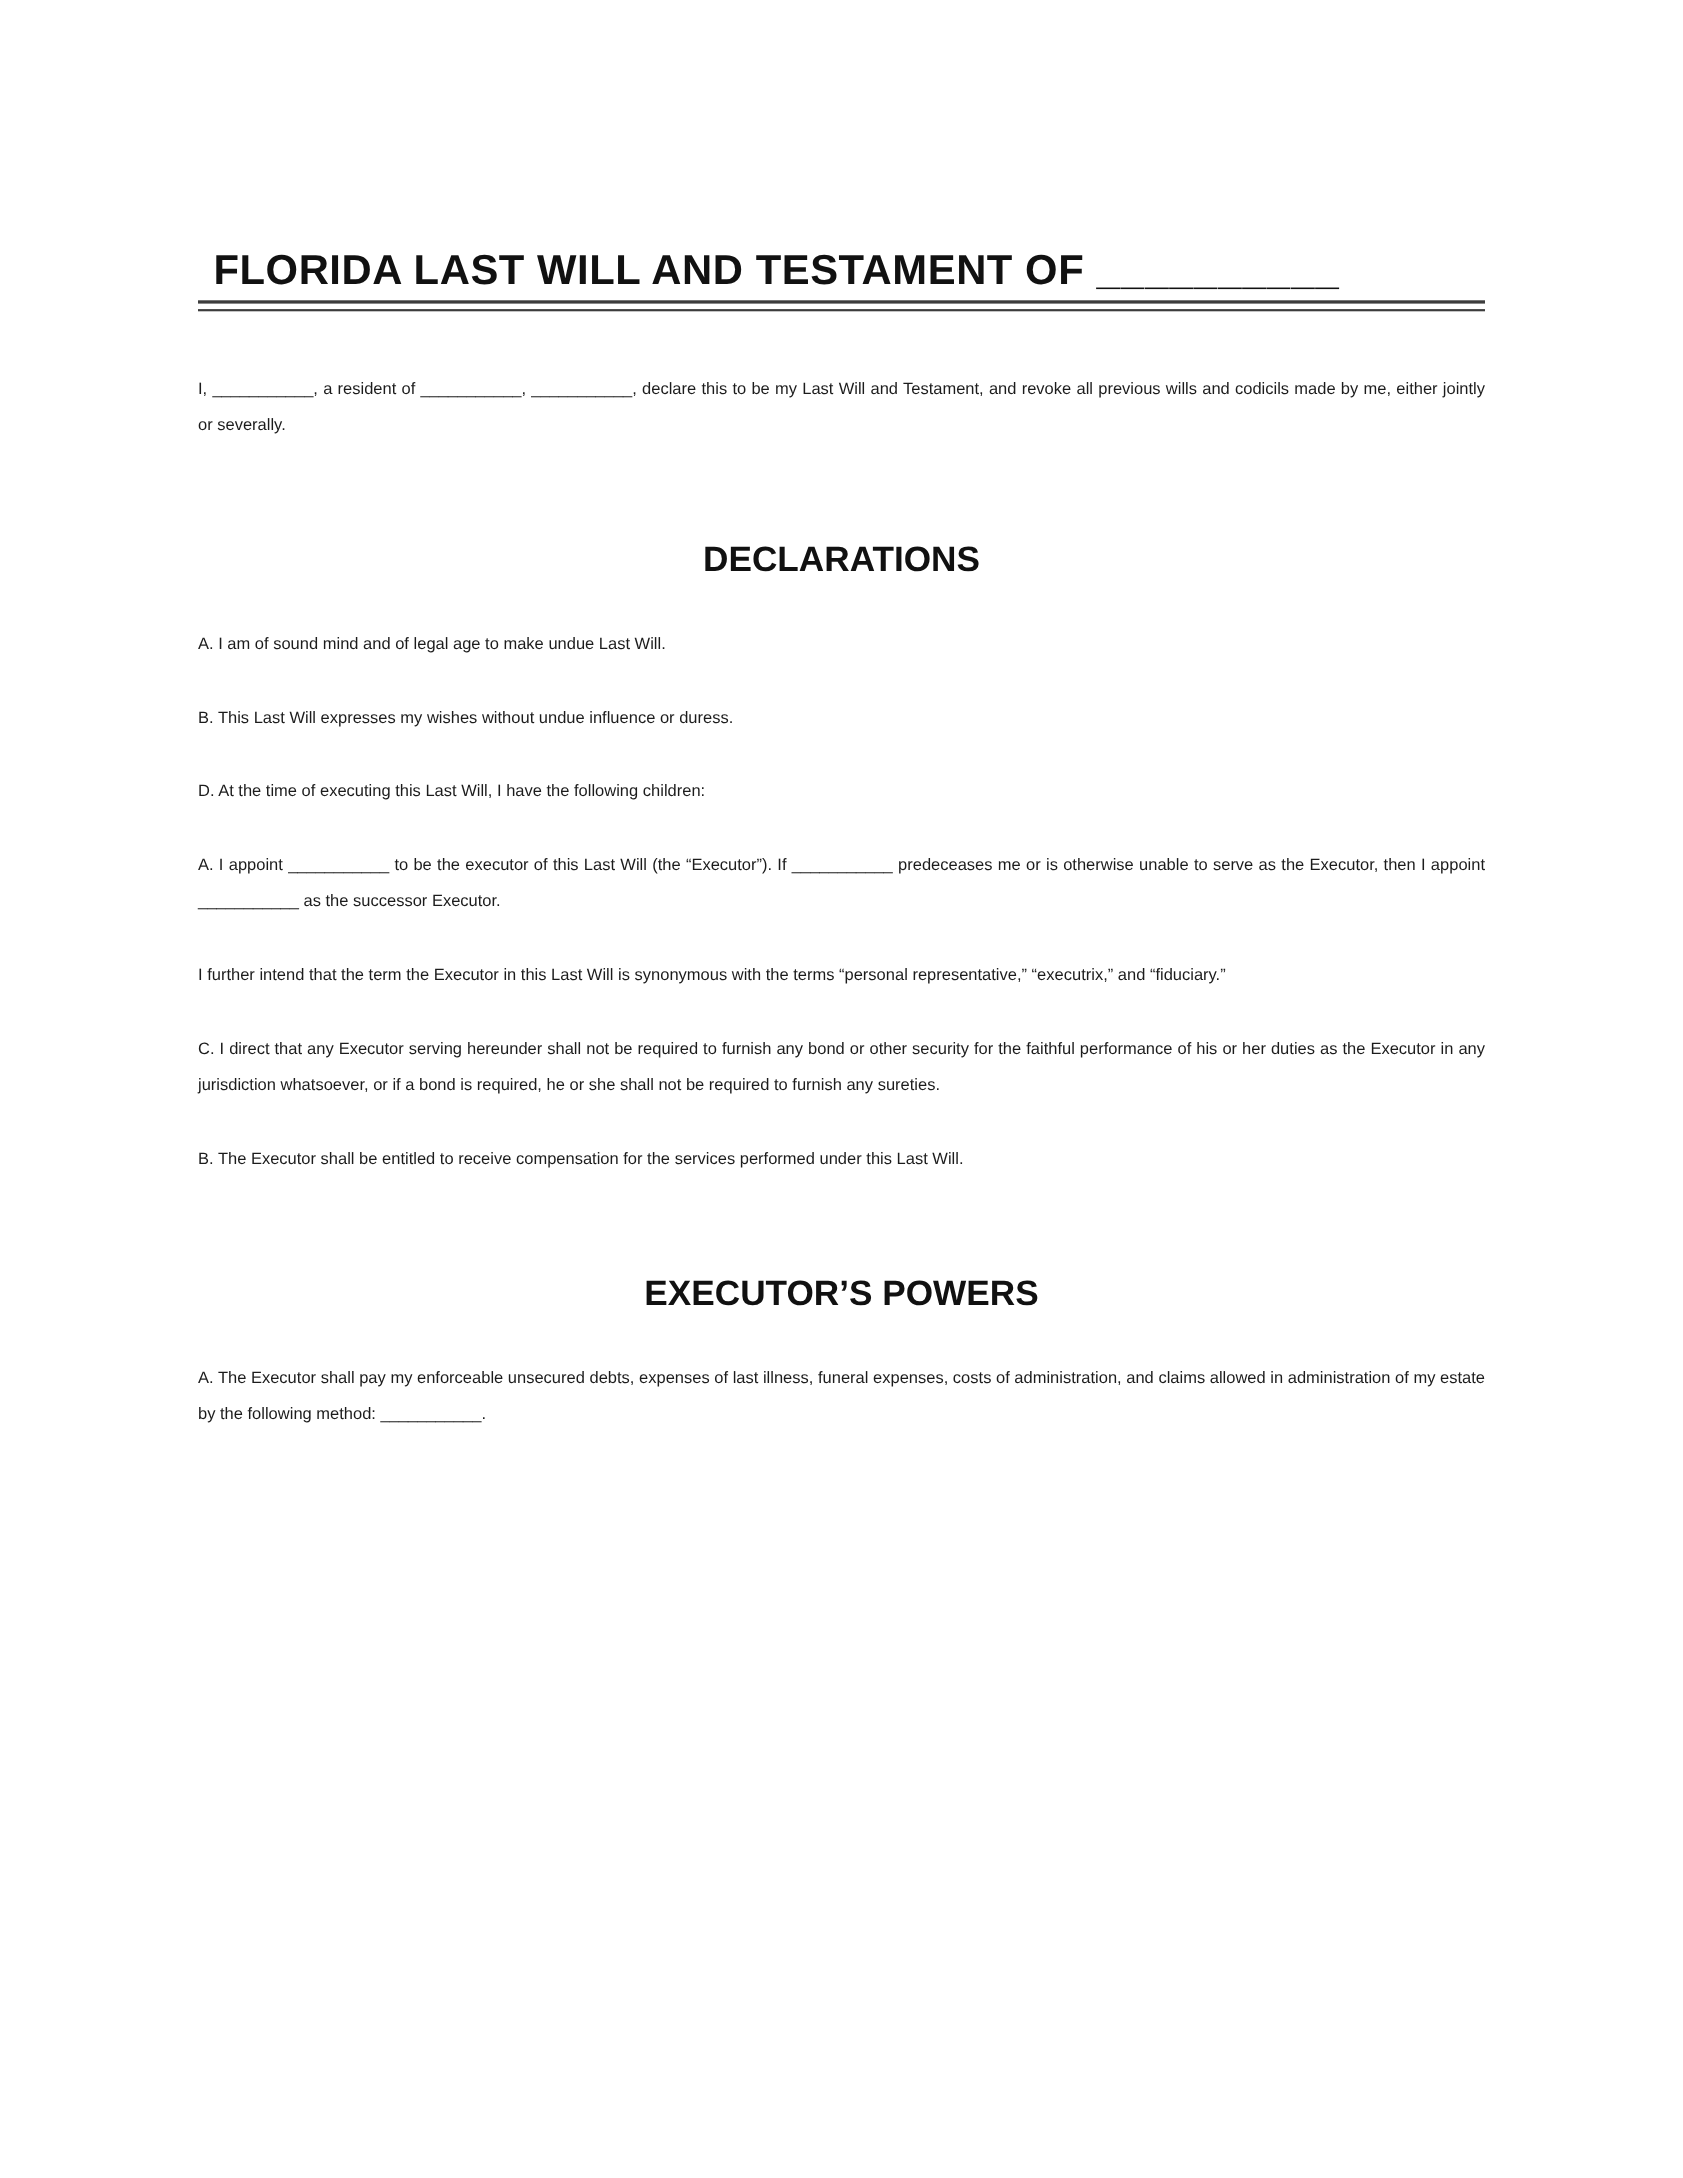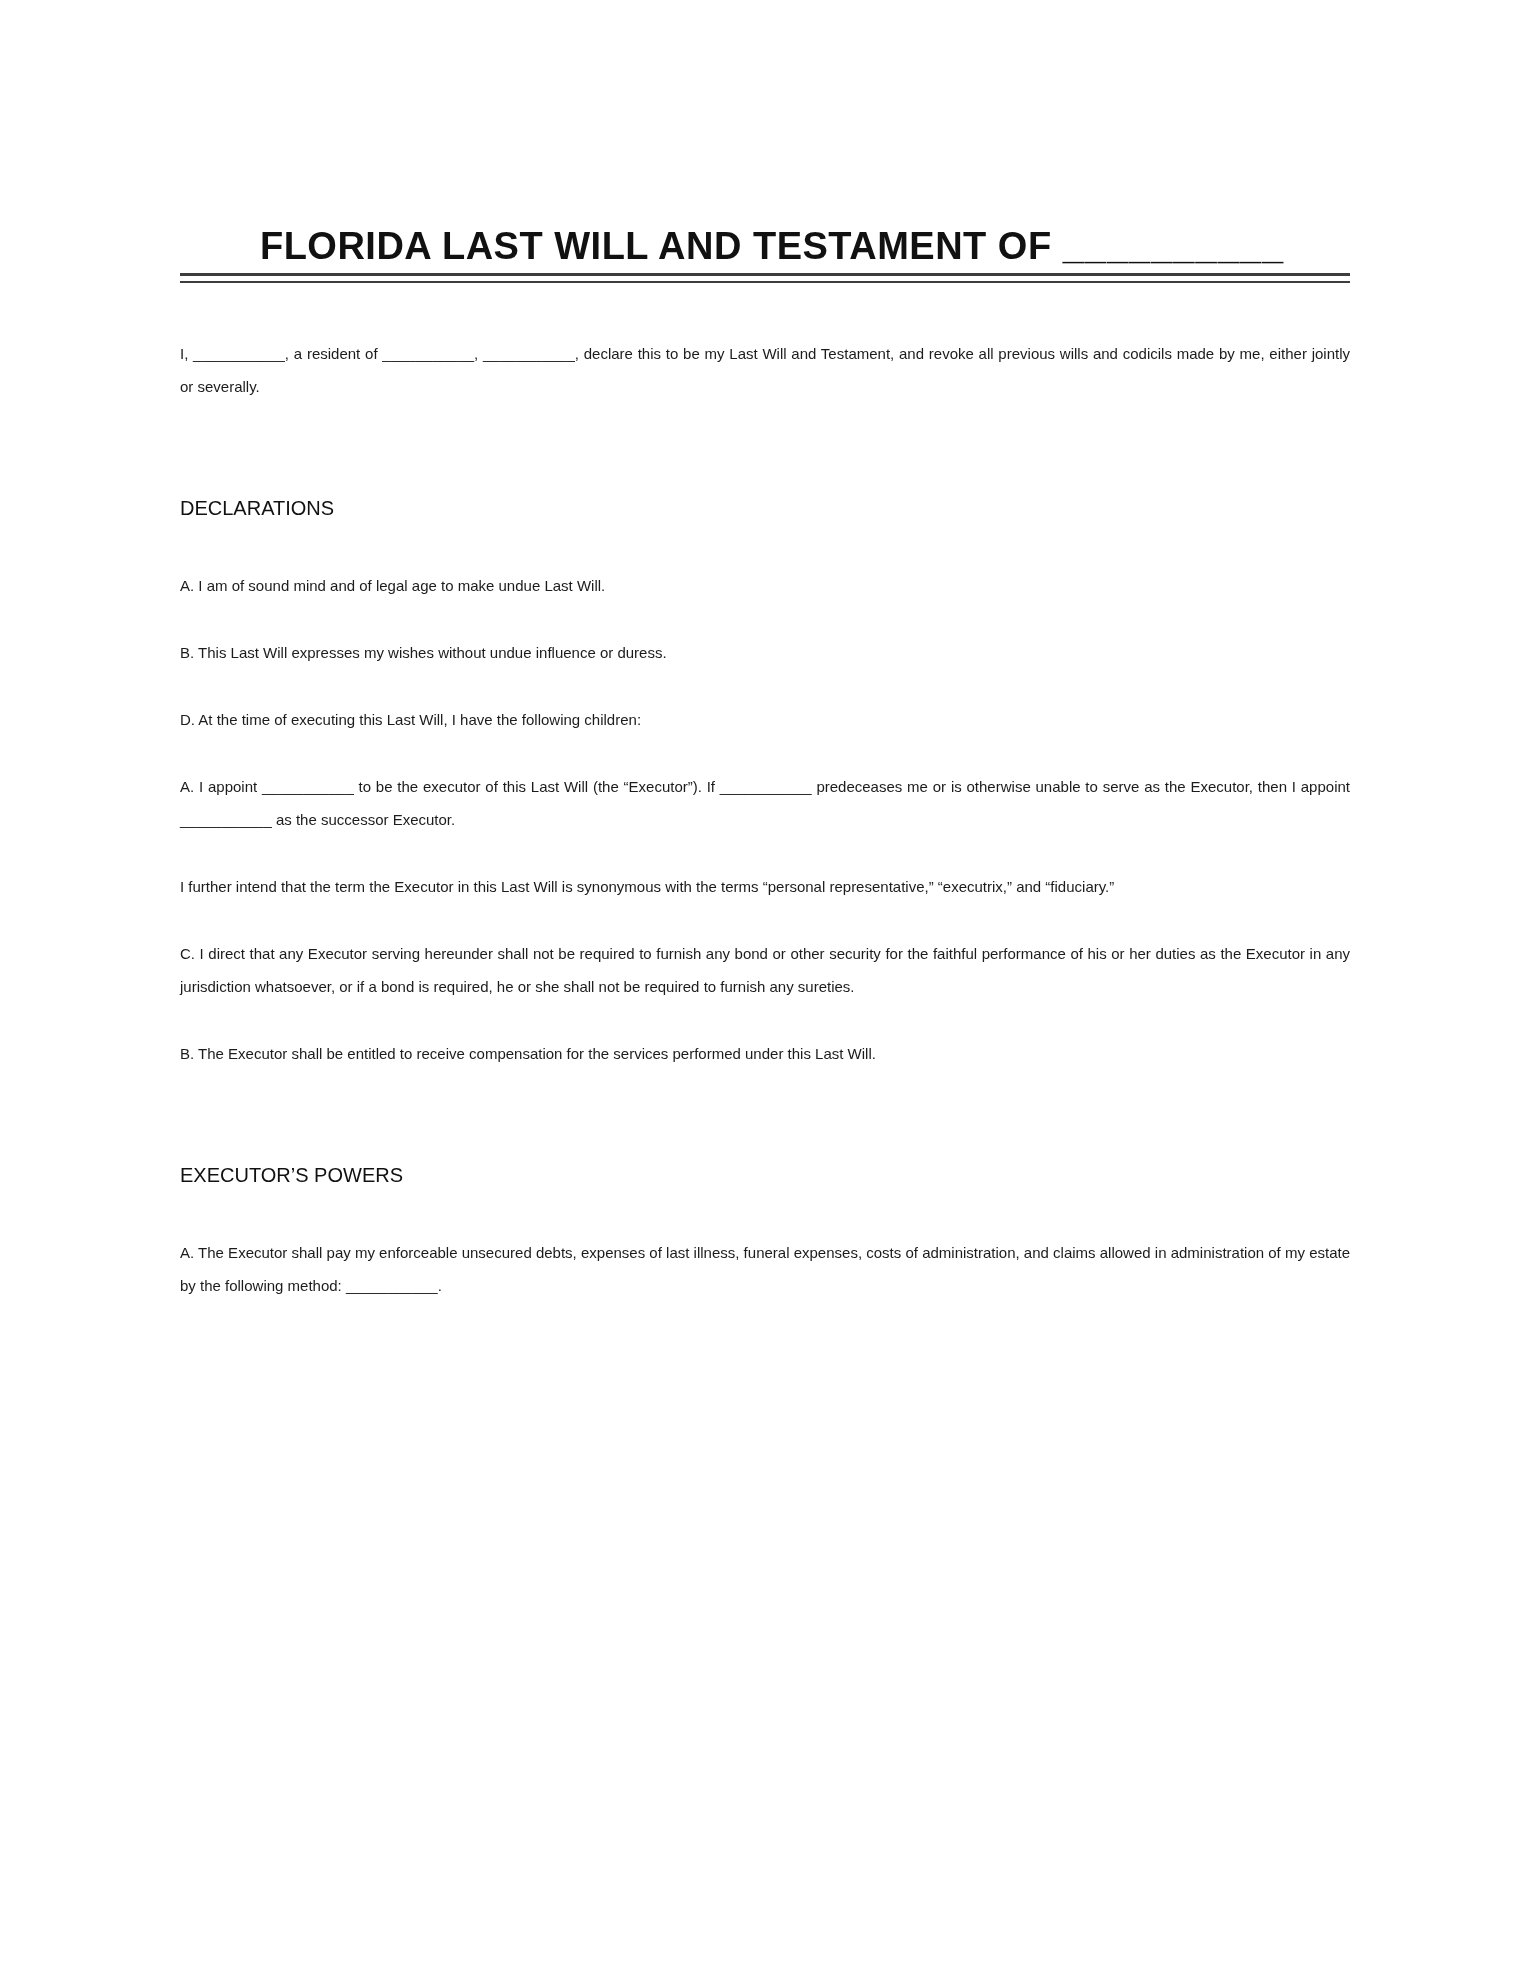--- a/index.html
+++ b/index.html
@@ -24,21 +24,21 @@
   .title-block {
     margin: 0 0 54px 0;
   }
   .title {
     margin: 0;
     padding: 0 0 2px 14px;
     font-size: 38px;
     font-weight: bold;
     color: #111111;
     letter-spacing: 0.5px;
-    text-align: center;
+    text-align: left;
     white-space: nowrap;
   }
   .title-blank {
     font-weight: bold;
     letter-spacing: 1px;
   }
   .title-rule {
     margin-top: 3px;
     height: 5px;
     border-top: 3px solid #3d3d3d;
@@ -46,23 +46,24 @@
   }
   .para {
     margin: 0 0 34px 0;
     font-size: 15px;
     line-height: 33px;
     text-align: justify;
     color: #1c1c1c;
   }
   .heading {
     margin: 88px 0 44px 0;
-    font-size: 20px;
-    font-weight: normal;
+    font-size: 32px;
+    font-weight: bold;
     line-height: 34px;
+    text-align: center;
     color: #111111;
   }
   .heading div {
     margin: 0;
   }
   section {
     margin: 0;
   }
 </style>
 </head>

